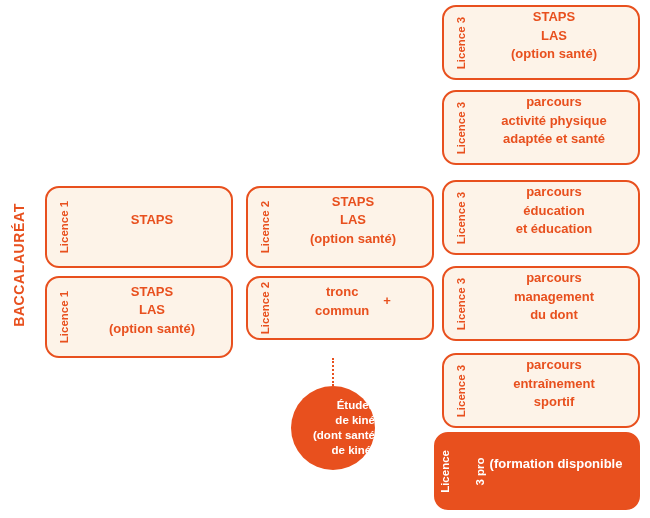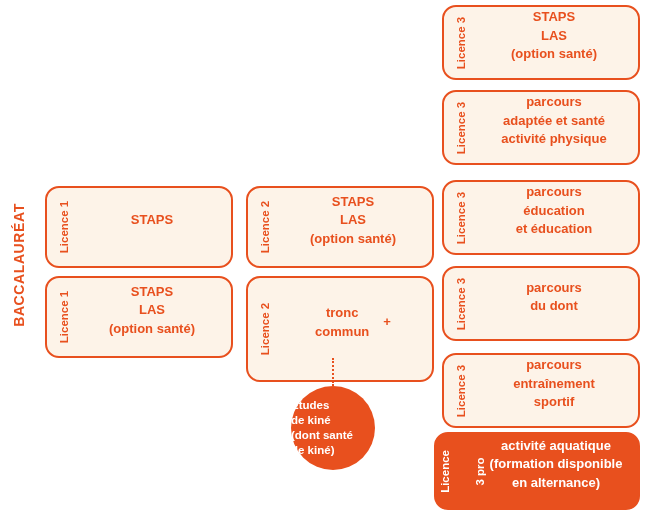--- a/index.html
+++ b/index.html
@@ -120,21 +120,21 @@
     border-left: 2px dotted #E8501E;
   }
 
   
   .circle {
     position: absolute;
     border-radius: 50%;
     background: #E8501E;
     display: flex;
     flex-direction: column;
-    align-items: flex-start;
+    align-items: flex-end;
     justify-content: center;
     text-align: center;
     color: #ffffff;
     font-size: 11.5px;
     font-weight: bold;
     line-height: 1.32;
   }
   .circle .ln { display: block; }
 </style>
 </head>
@@ -170,21 +170,21 @@
     <div class="lic">
       <span>Licence 2</span>
     </div>
     <div class="body">
       <span class="ln">STAPS</span>
       <span class="ln">LAS</span>
       <span class="ln">(option santé)</span>
     </div>
   </div>
 
-  <div class="box" style="left:246px; top:276px; width:188px; height:106px;">
+  <div class="box" style="left:246px; top:276px; width:188px; height:64px;">
     <div class="lic">
       <span>Licence 2</span>
     </div>
     <div class="body inline">
       <div class="stack">
         <span class="ln">tronc</span>
         <span class="ln">commun</span>
       </div>
       <span class="plus">+</span>
     </div>
@@ -209,42 +209,43 @@
       <span class="ln">(option santé)</span>
     </div>
   </div>
 
   <div class="box" style="left:442px; top:90px; width:198px; height:75px;">
     <div class="lic">
       <span>Licence 3</span>
     </div>
     <div class="body">
       <span class="ln">parcours</span>
+      <span class="ln">activité physique</span>
       <span class="ln">adaptée et santé</span>
-      <span class="ln">activité physique</span>
     </div>
   </div>
 
   <div class="box" style="left:442px; top:180px; width:198px; height:75px;">
     <div class="lic">
       <span>Licence 3</span>
     </div>
     <div class="body">
       <span class="ln">parcours</span>
       <span class="ln">éducation</span>
       <span class="ln">et éducation</span>
     </div>
   </div>
 
   <div class="box" style="left:442px; top:266px; width:198px; height:75px;">
     <div class="lic">
       <span>Licence 3</span>
     </div>
     <div class="body">
       <span class="ln">parcours</span>
+      <span class="ln">management</span>
       <span class="ln">du dont</span>
     </div>
   </div>
 
   <div class="box" style="left:442px; top:353px; width:198px; height:75px;">
     <div class="lic">
       <span>Licence 3</span>
     </div>
     <div class="body">
       <span class="ln">parcours</span>
@@ -252,19 +253,17 @@
       <span class="ln">sportif</span>
     </div>
   </div>
 
   <div class="box filled" style="left:434px; top:432px; width:206px; height:78px;">
     <div class="lic two">
       <span>3 pro</span>
       <span>Licence</span>
     </div>
     <div class="body">
-      <span class="ln">activité aquatique</span>
       <span class="ln">(formation disponible</span>
-      <span class="ln">en alternance)</span>
     </div>
   </div>
 
 </div>
 
 </body></html>

